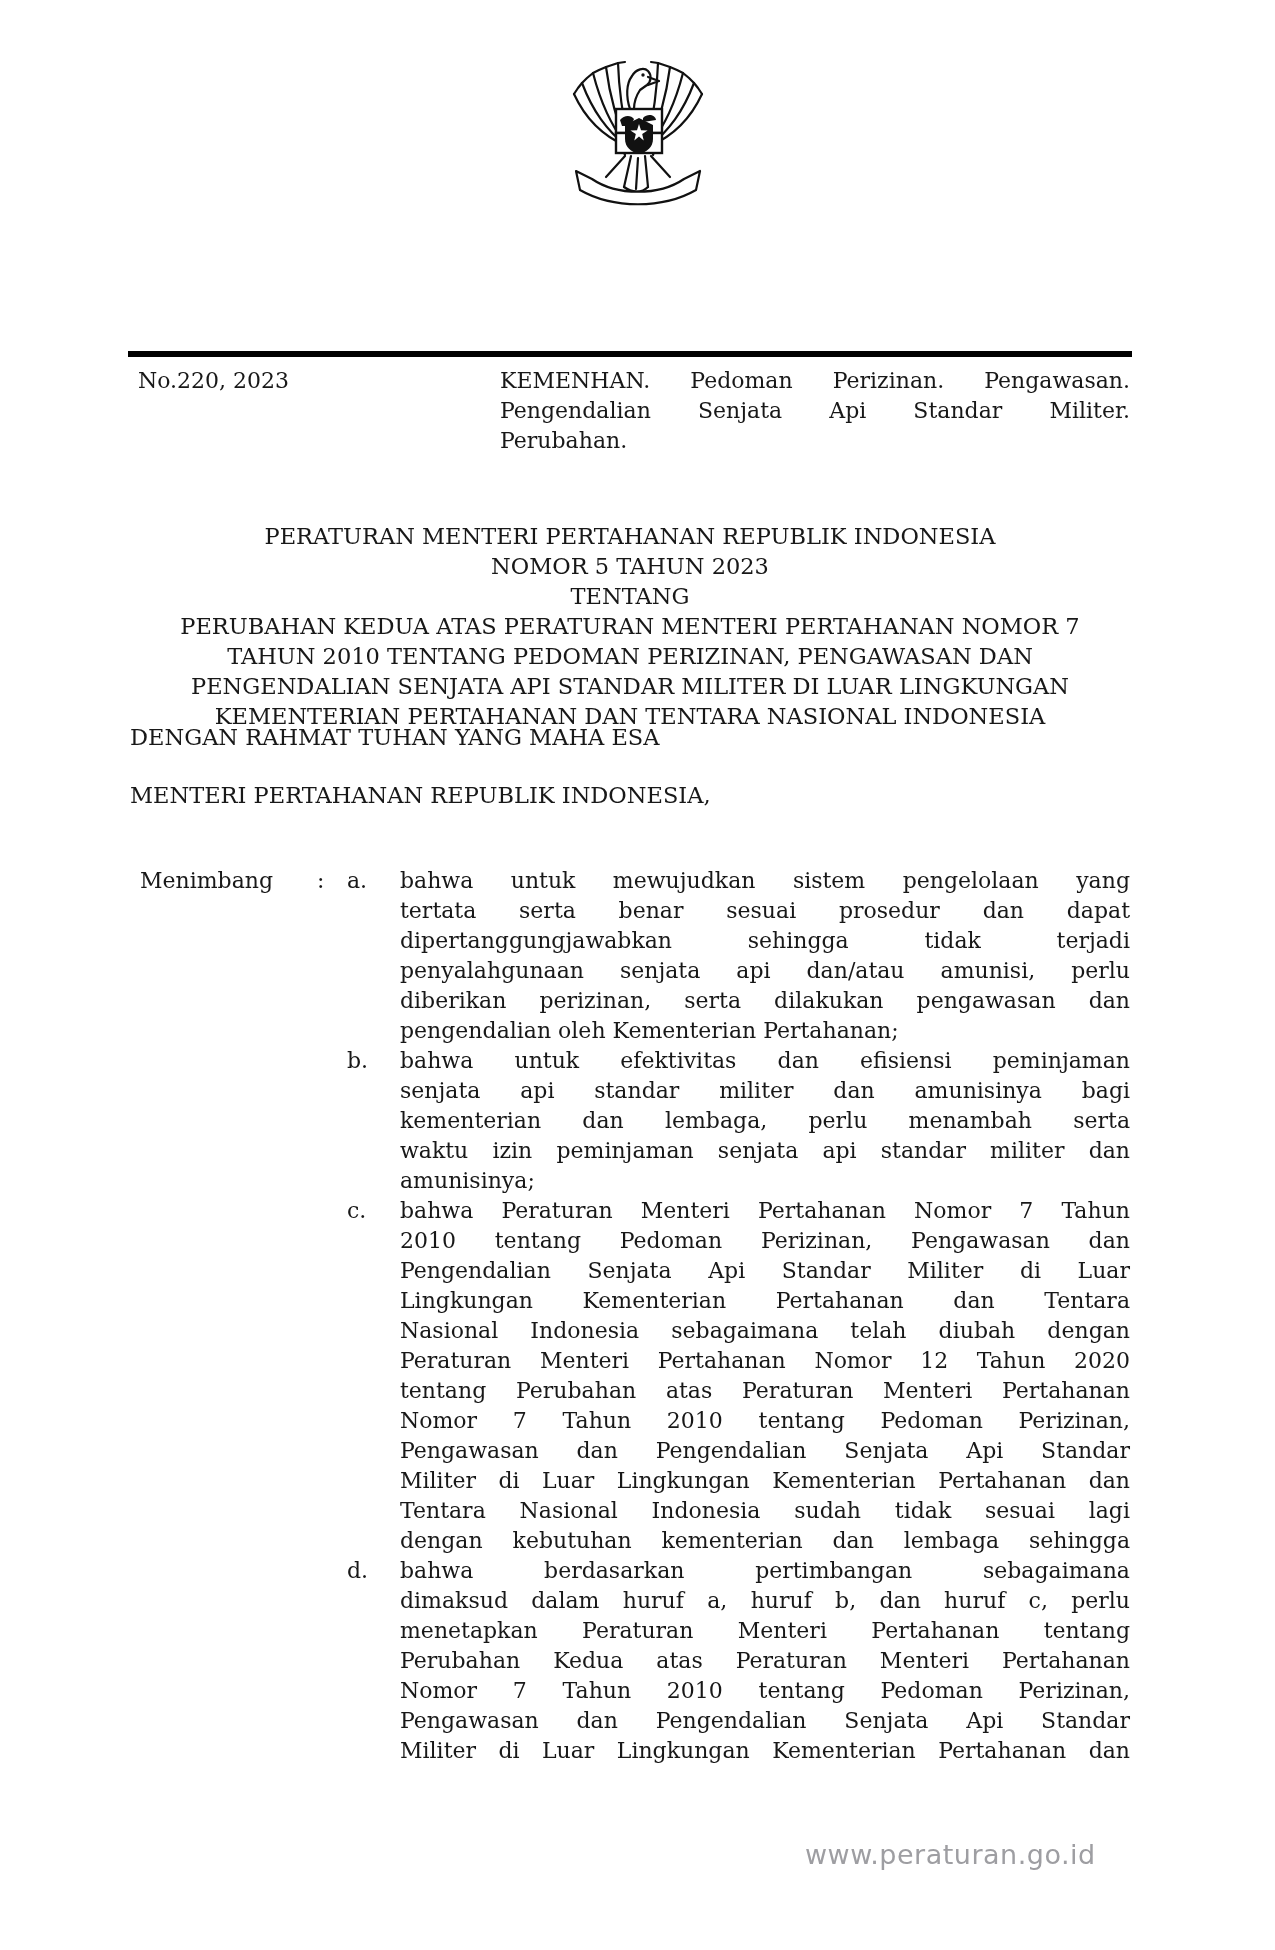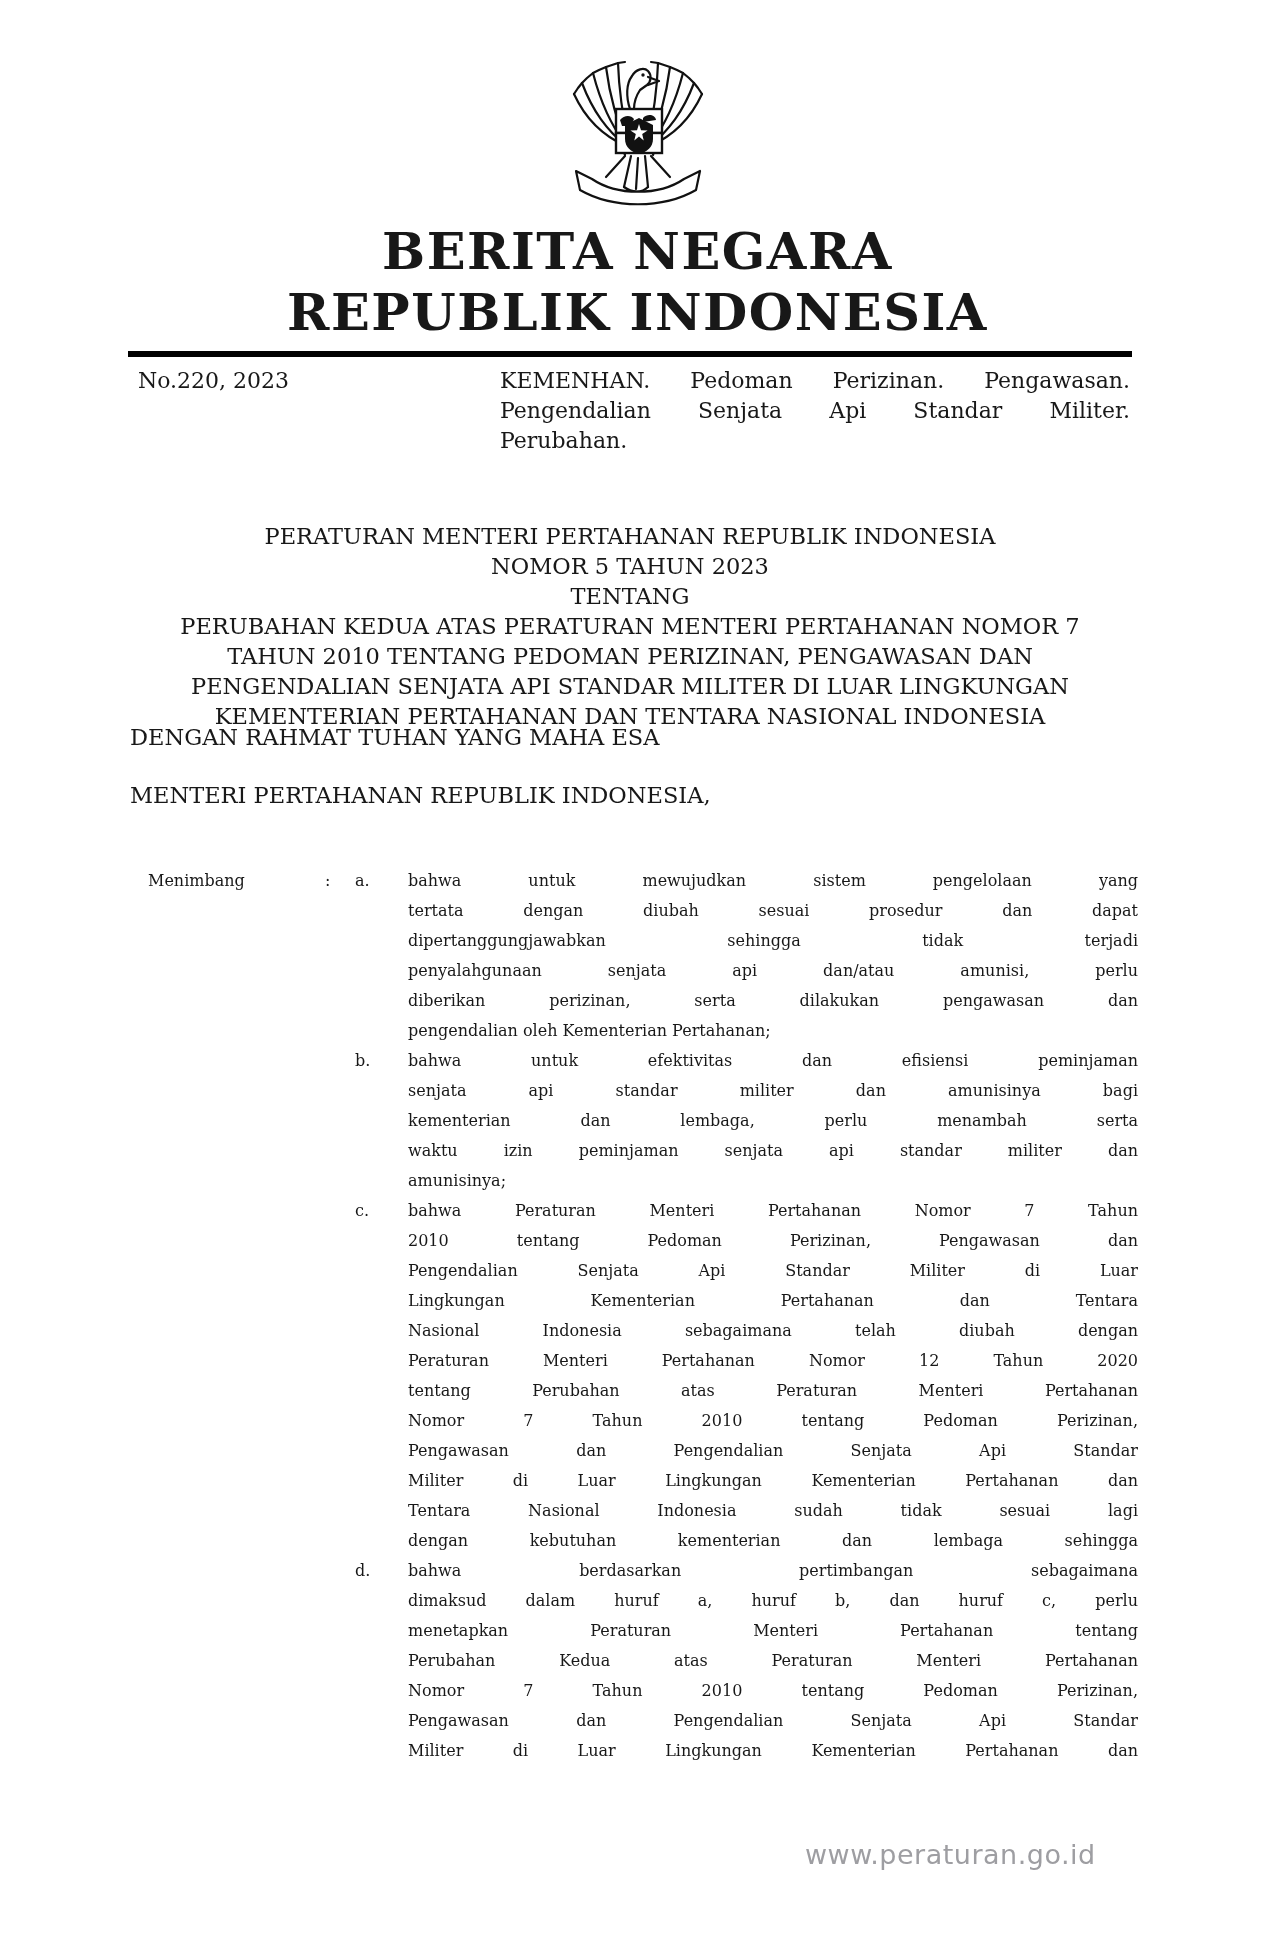--- a/index.html
+++ b/index.html
@@ -13,21 +13,21 @@
   .masthead-line { font-size:51px; line-height:61px; font-weight:bold; letter-spacing:1.5px; white-space:nowrap; }
   .rule { position:absolute; top:351px; left:128px; width:1004px; height:6px; background:#000; }
   .gazette-head { position:absolute; top:366px; left:130px; width:1000px; display:flex; font-size:22px; }
   .gz-no { width:370px; padding-left:8px; box-sizing:border-box; line-height:30px; }
   .gz-subject { width:630px; }
   .title-block { position:absolute; top:489px; left:130px; width:1000px; text-align:center; font-size:22.5px;margin-top:32px; }
   .title-line { line-height:30px; }
   .center-line { position:absolute; left:130px; width:1000px; font-size:22.5px; line-height:30px; }
   .invocation { top:722px; }
   .authority { top:780px; }
-  .considering { position:absolute; top:866px; left:138px; width:1000px; font-size:16px; }
+  .considering { position:absolute; top:866px; left:130px; width:1000px; font-size:22px; }
   .c-row { display:flex; align-items:flex-start; padding-left:10px; }
   .c-label { width:177px; line-height:30px; }
   .c-colon { width:30px; line-height:30px; }
   .c-letter { width:53px; line-height:30px; }
   .c-text { width:730px; }
   .tline { line-height:30px; }
   .jl { text-align:justify; text-align-last:justify; text-justify:inter-word; }
   .ll { text-align:left; text-align-last:left; }
   .footer {
     position:absolute; top:1840px; left:805px; width:290px;
@@ -80,24 +80,20 @@
         <rect x="53" y="53" width="46" height="24" fill="#ffffff" stroke="#111" stroke-width="2.4"></rect>
         <rect x="53" y="77" width="46" height="20" fill="#ffffff" stroke="#111" stroke-width="2.4"></rect>
         <path d="M57,64 c4,-5 11,-5 14,-1 l-3,7 -9,0 z" fill="#111"></path>
         <path d="M80,62 c5,-5 12,-3 13,2 l-13,2 z" fill="#111"></path>
         <path d="M76,62 L90,69 L90,83 C90,91 84,96 76,98 C68,96 62,91 62,83 L62,69 Z" fill="#111"></path>
         <path d="M76,68 L78,74.2 L84.6,74.5 L79.2,78.1 L80.7,84.5 L76,80.4 L71.3,84.5 L72.8,78.1 L67.4,74.5 L74,74.2 Z" fill="#ffffff"></path>
       </g>
     </svg>
   </div>
 
-  <div class="masthead">
-    <div class="masthead-line">BERITA NEGARA</div>
-    <div class="masthead-line">REPUBLIK INDONESIA</div>
-  </div>
 
   <div class="rule"></div>
 
   <div class="gazette-head">
     <div class="gz-no">No.220, 2023</div>
     <div class="gz-subject">
         <div class="tline jl">KEMENHAN. Pedoman Perizinan. Pengawasan.</div>
         <div class="tline jl">Pengendalian Senjata Api Standar Militer.</div>
         <div class="tline ll">Perubahan.</div>
       </div>
@@ -116,21 +112,21 @@
   <div class="center-line invocation">DENGAN RAHMAT TUHAN YANG MAHA ESA</div>
   <div class="center-line authority">MENTERI PERTAHANAN REPUBLIK INDONESIA,</div>
 
   <div class="considering">
     <div class="c-row">
       <div class="c-label">Menimbang</div>
       <div class="c-colon">:</div>
       <div class="c-letter">a.</div>
       <div class="c-text">
           <div class="tline jl">bahwa untuk mewujudkan sistem pengelolaan yang</div>
-          <div class="tline jl">tertata dengan diubah sesuai prosedur dan dapat</div>
+          <div class="tline jl">tertata serta benar sesuai prosedur dan dapat</div>
           <div class="tline jl">dipertanggungjawabkan sehingga tidak terjadi</div>
           <div class="tline jl">penyalahgunaan senjata api dan/atau amunisi, perlu</div>
           <div class="tline jl">diberikan perizinan, serta dilakukan pengawasan dan</div>
           <div class="tline ll">pengendalian oleh Kementerian Pertahanan;</div>
         </div>
     </div>
     <div class="c-row">
       <div class="c-label"></div>
       <div class="c-colon"></div>
       <div class="c-letter">b.</div>

